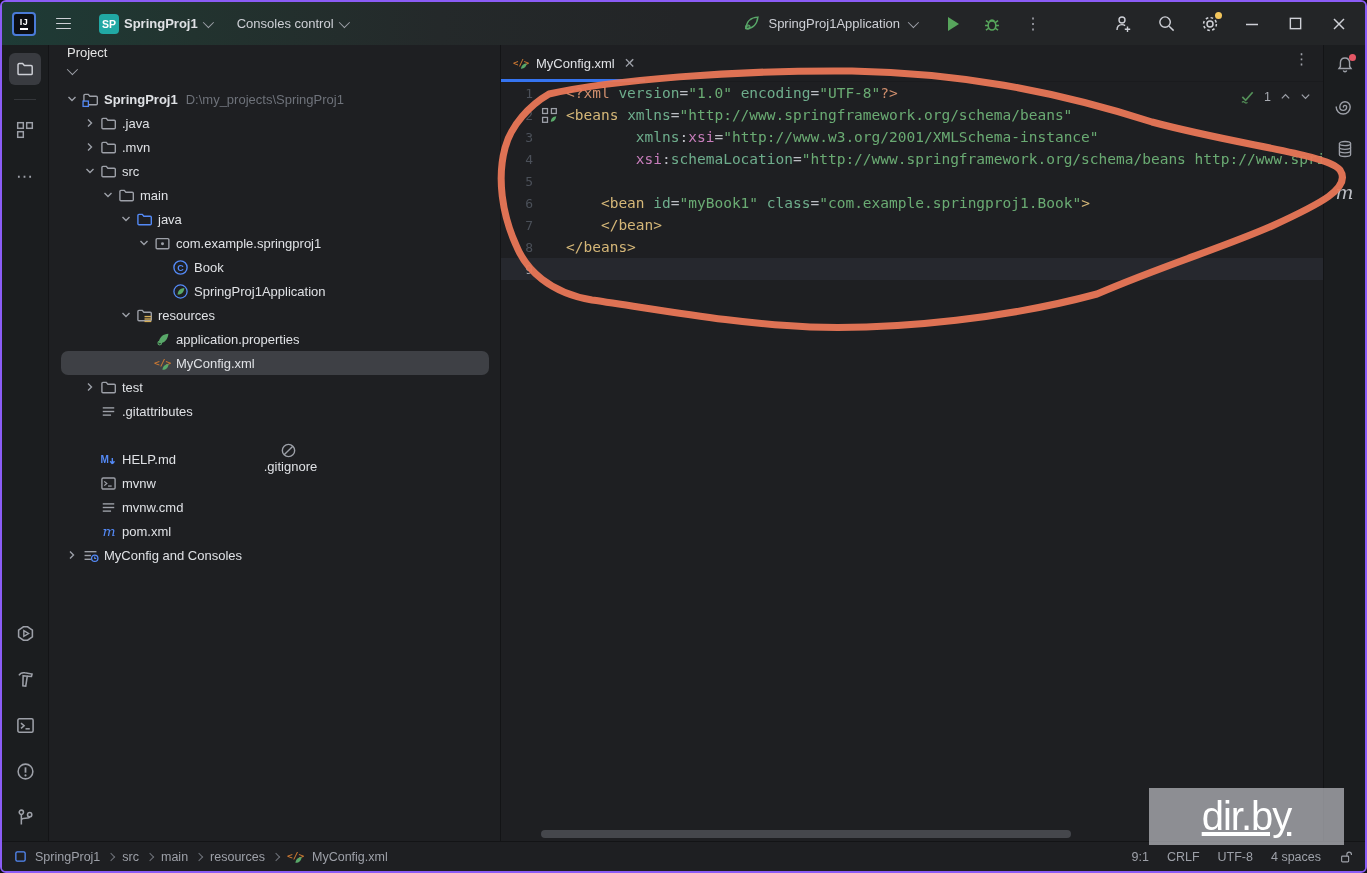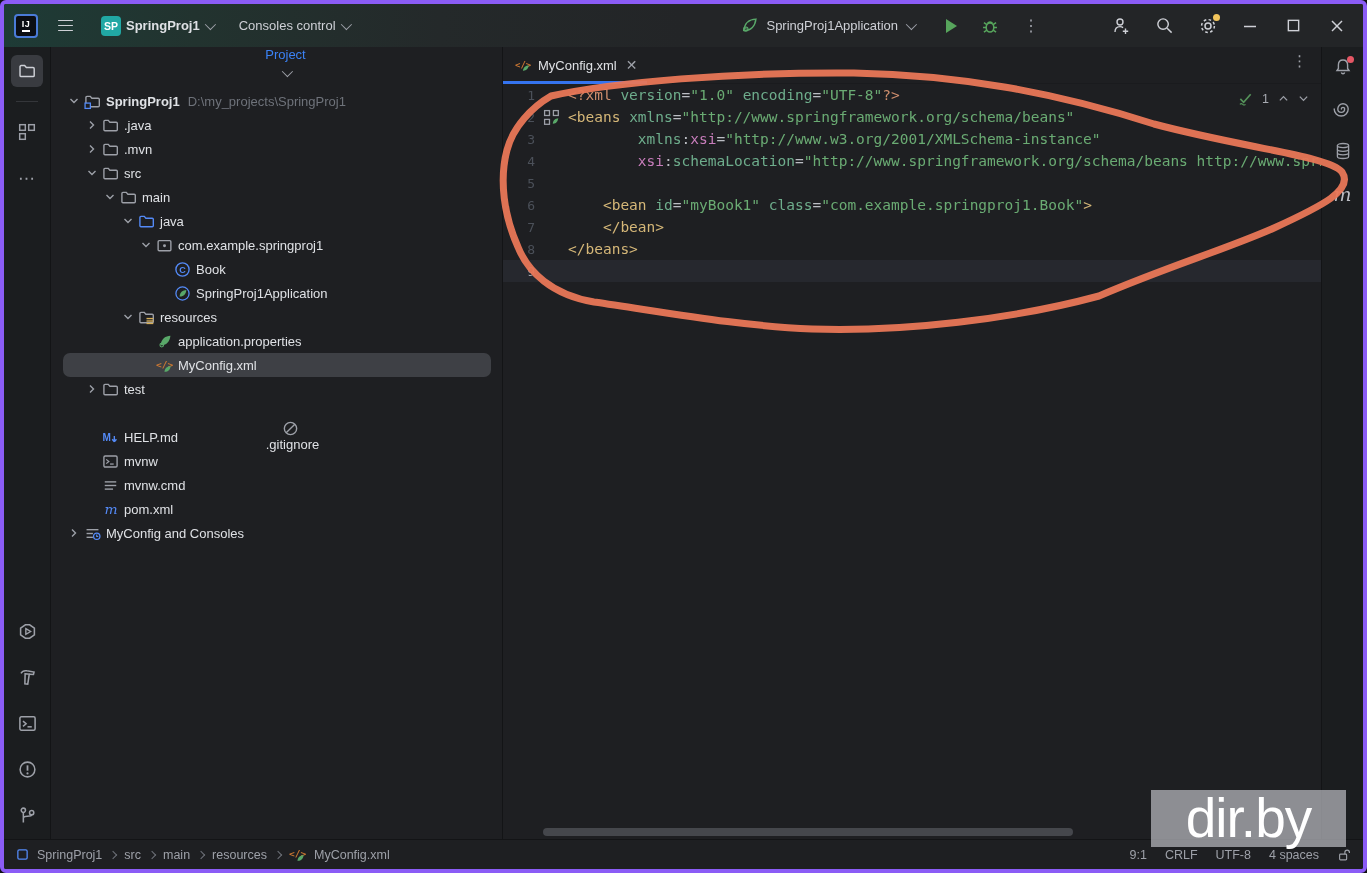--- a/index.html
+++ b/index.html
@@ -1,19 +1,19 @@
 <!DOCTYPE html>
 <html style="--accent: #3574F0; --annotation: #E97757; --spring_green: #59A869; --teal: #21A8A4; --yellow_badge: #F2C55C; --red_badge: #E55765; --class_blue: #548AF7; --xml_orange: #CC7832;"><head>
 <meta charset="utf-8">
 <style>
   * { margin:0; padding:0; box-sizing:border-box; }
   html,body { width:1367px; height:873px; background:#101113; font-family:"Liberation Sans", sans-serif; }
   .window {
     position:relative; width:1367px; height:873px; overflow:hidden;
-    background:#1E1F22; border:4px solid #8b5cf6; border-radius:6px;
+    background:#1E1F22; border:2px solid #8b5cf6; border-radius:6px;
     display:flex; flex-direction:column;
   }
   
   .titlebar {
     height:43px; flex:0 0 43px; display:flex; align-items:center;
     background:linear-gradient(90deg,#1E3B36 0%,#22332F 14%,#24292A 32%,#232527 50%,#232527 100%);
     color:#CED0D6; font-size:13px; position:relative; z-index:5;
   }
   .tb-left { display:flex; align-items:center; gap:10px; padding-left:10px; }
   .app-icon { width:24px; height:24px; border-radius:4px; background:#0b0e14; border:2px solid #4a7bd8;
@@ -41,21 +41,21 @@
     display:flex; flex-direction:column; align-items:center; padding:8px 0; gap:14px; }
   .rail-ic { width:32px; height:32px; border-radius:6px; display:flex; align-items:center; justify-content:center; color:#9DA0A8; }
   .rail-ic.active { background:#393B40; }
   .rail-div { width:22px; height:1px; background:#34363A; }
   .rail-spacer { flex:1; }
   .right-rail { width:42px; flex:0 0 42px; background:#1B1D1F; border-left:1px solid #131416;
     display:flex; flex-direction:column; align-items:center; padding:10px 0; gap:22px; }
   
   .project-panel { width:452px; flex:0 0 452px; background:#1E1F22; border-right:1px solid #131416;
     display:flex; flex-direction:column; overflow:hidden; }
-  .panel-header { height:40px; display:flex; align-items:center; gap:7px; padding-left:18px; color:#3b82f6; font-size:13px;flex-direction:column; }
+  .panel-header { height:40px; display:flex; align-items:flex-start; gap:7px; padding-left:18px; color:#e5e5e5; font-size:13px;flex-direction:column; }
   .tree { flex:1; overflow:hidden; font-size:13px; color:#DFE1E5; padding-top:2px; }
   .trow { position:relative; height:24px; display:flex; align-items:center; white-space:nowrap; }
   .trow.selected::before { content:""; position:absolute; left:12px; right:11px; top:0; bottom:0;
     background:#3E4045; border-radius:7px; }
   .trow > * { position:relative; }
   .tchev { width:18px; height:18px; flex:0 0 18px; display:flex; align-items:center; justify-content:center; color:#9DA0A8; }
   .ticon { width:18px; height:18px; flex:0 0 18px; display:flex; align-items:center; justify-content:center; margin-right:5px; }
   .tlabel.bold { font-weight:bold; }
   .thint { color:#6E727A; margin-left:8px; }
   
@@ -88,21 +88,21 @@
     display:flex; align-items:center; color:#9DA0A8; font-size:12.5px; padding:0 12px; position:relative; z-index:5; }
   .crumbs { display:flex; align-items:center; gap:8px; }
   .crumb-sep { width:6px; height:6px; border-right:1.4px solid #6E727A; border-bottom:1.4px solid #6E727A;
     transform:rotate(-45deg); display:inline-block; }
   .sb-right { margin-left:auto; display:flex; align-items:center; gap:18px; }
   
   .annotation-svg { position:absolute; inset:0; z-index:40; pointer-events:none; }
   .watermark { position:absolute; left:1147px; top:786px; width:195px; height:57px; z-index:60;
     background:rgba(199,201,206,0.66); display:flex; align-items:flex-start; justify-content:center;
     overflow:visible; }
-  .watermark span { color:#fff; font-size:55px; line-height:56px; letter-spacing:-1px; }
+  .watermark span { color:#fff; font-size:40px; line-height:56px; letter-spacing:-1px;text-decoration:underline; }
   svg.mini { display:block; }
 </style>
 </head>
 <body>
 
 <div class="window">
 
   <div class="titlebar">
     <div class="tb-left">
       <div class="app-icon">
@@ -399,20 +399,33 @@
               <svg class="mini" width="12" height="12" viewBox="0 0 12 12">
                 <path d="M4 2.5 L7.5 6 L4 9.5" fill="none" stroke="#9DA0A8" stroke-width="1.4"></path>
               </svg>
             </span>
             <span class="ticon">
               <svg class="mini" width="17" height="17" viewBox="0 0 16 16">
                 <path d="M1.8 4.2 a1 1 0 0 1 1-1 h3.1 l1.5 1.7 h6 a1 1 0 0 1 1 1 v6 a1 1 0 0 1 -1 1 h-10.6 a1 1 0 0 1 -1-1 Z" fill="none" stroke="#9DA0A8" stroke-width="1.3"></path>
               </svg>
             </span>
             <span class="tlabel">test</span>
+          </div>
+          <div class="trow" style="padding-left: 32px;">
+            <span class="tchev"></span>
+            <span class="ticon">
+              <svg class="mini" width="17" height="17" viewBox="0 0 16 16">
+                <g stroke="#9DA0A8" stroke-width="1.3">
+                  <line x1="2.6" y1="4.6" x2="13.4" y2="4.6"></line>
+                  <line x1="2.6" y1="8" x2="13.4" y2="8"></line>
+                  <line x1="2.6" y1="11.4" x2="10.4" y2="11.4"></line>
+                </g>
+              </svg>
+            </span>
+            <span class="tlabel">.gitattributes</span>
           </div>
           <div class="trow" style="padding-left: 32px; flex-direction: column;">
             <span class="tchev"></span>
             <span class="ticon">
               <svg class="mini" width="17" height="17" viewBox="0 0 16 16">
                 <circle cx="8" cy="8" r="5.8" fill="none" stroke="#9DA0A8" stroke-width="1.3"></circle>
                 <line x1="3.9" y1="12.1" x2="12.1" y2="3.9" stroke="#9DA0A8" stroke-width="1.3"></line>
               </svg>
             </span>
             <span class="tlabel">.gitignore</span>

